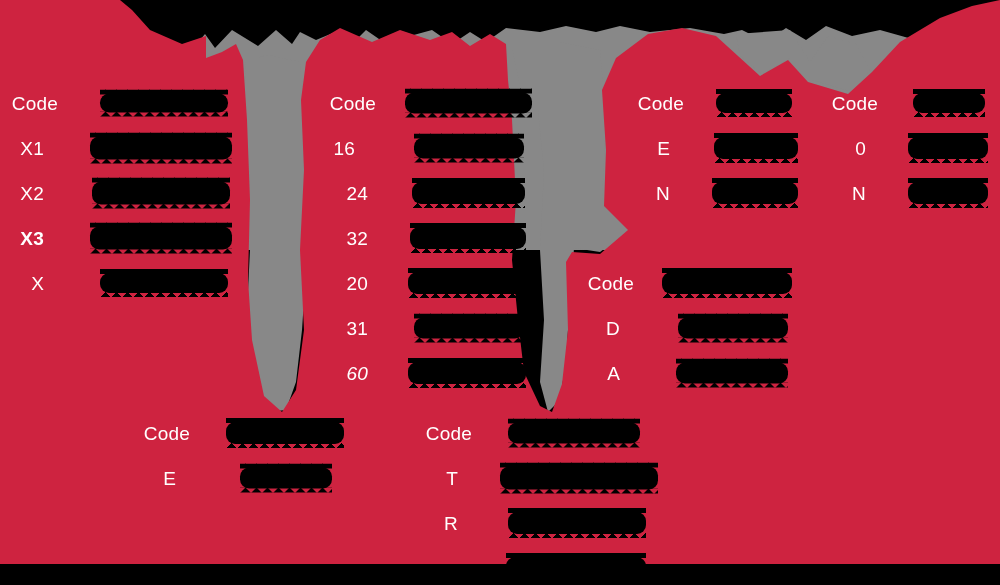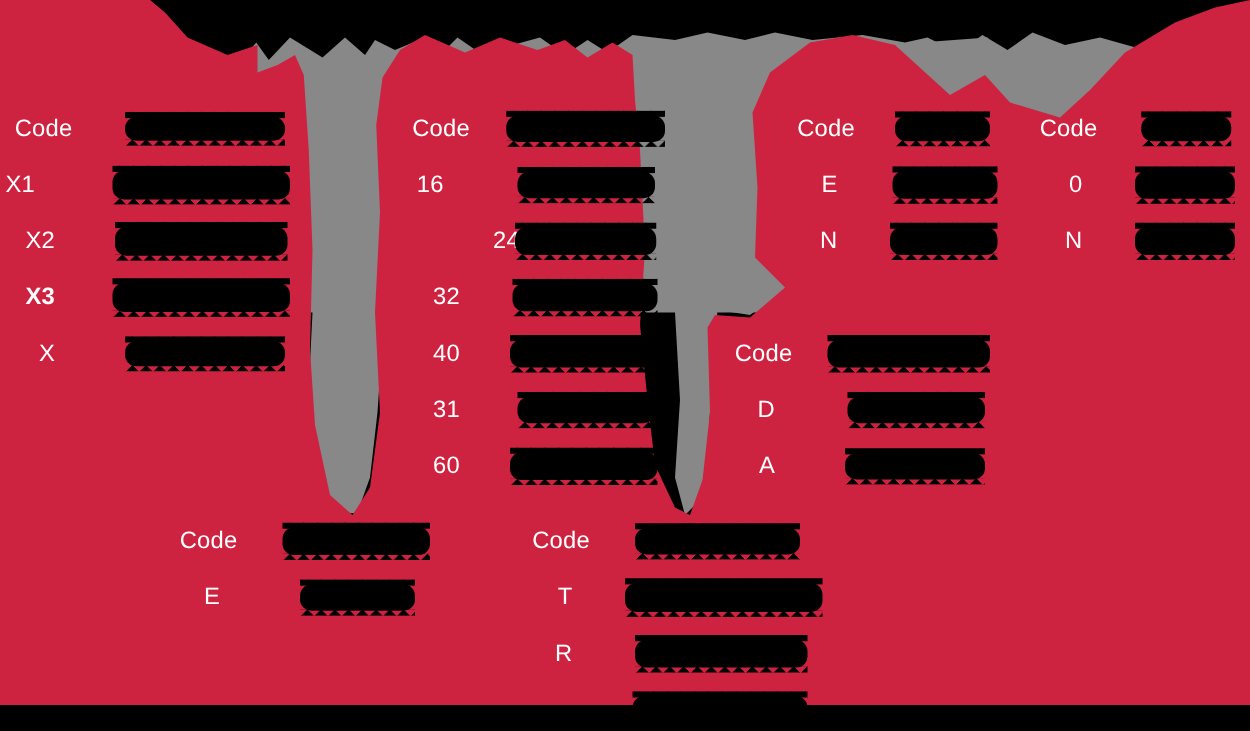--- a/index.html
+++ b/index.html
@@ -87,53 +87,53 @@
       L 552,412 L 562,384 L 568,330 L 566,262 L 572,252 L 600,254
       L 628,230 L 604,206 L 606,150 L 602,90 L 616,58 L 648,34
       L 682,28 L 716,36 L 738,56 L 760,76 L 788,60 L 808,82 L 848,94
       L 872,72 L 900,42 L 940,18 L 972,6 L 1000,0 L 1000,585 L 0,585 Z"></path>
   </svg>
 
   <div>
     <span class="lbl r" style="left:58px;  top:103px;">Code</span>
     <div class="bar" style="left:100px; top:103px; width:128px; height:19px;"></div>
 
-    <span class="lbl r" style="left:28px;  top:148px;">X1</span>
+    <span class="lbl r" style="left:44px;  top:148px;">X1</span>
     <div class="bar" style="left:90px;  top:148px; width:142px; height:23px;"></div>
 
     <span class="lbl r" style="left:44px;  top:193px;">X2</span>
     <div class="bar" style="left:92px;  top:193px; width:138px; height:23px;"></div>
 
     <span class="lbl r" style="left:44px;  top:238px;font-weight:bold;">X3</span>
     <div class="bar" style="left:90px;  top:238px; width:142px; height:23px;"></div>
 
     <span class="lbl r" style="left:44px;  top:283px;">X</span>
     <div class="bar" style="left:100px; top:283px; width:128px; height:20px;"></div>
   </div>
 
   <div>
     <span class="lbl r" style="left:376px; top:103px;">Code</span>
     <div class="bar" style="left:405px; top:103px; width:127px; height:21px;"></div>
 
     <span class="lbl r" style="left:355px; top:148px;">16</span>
     <div class="bar" style="left:414px; top:148px; width:110px; height:21px;"></div>
 
-    <span class="lbl r" style="left:368px; top:193px;margin-left:48px;">24</span>
+    <span class="lbl r" style="left:368px; top:193px;">24</span>
     <div class="bar" style="left:412px; top:193px; width:113px; height:22px;"></div>
 
     <span class="lbl r" style="left:368px; top:238px;text-align:center;">32</span>
     <div class="bar" style="left:410px; top:238px; width:116px; height:22px;"></div>
 
-    <span class="lbl r" style="left:368px; top:283px;">40</span>
+    <span class="lbl r" style="left:368px; top:283px;">20</span>
     <div class="bar" style="left:408px; top:283px; width:118px; height:22px;"></div>
 
     <span class="lbl r" style="left:368px; top:328px;">31</span>
     <div class="bar" style="left:414px; top:328px; width:110px; height:21px;"></div>
 
-    <span class="lbl r" style="left:368px; top:373px;">60</span>
+    <span class="lbl r" style="left:368px; top:373px;font-style:italic;">60</span>
     <div class="bar" style="left:408px; top:373px; width:118px; height:22px;"></div>
   </div>
 
   <div>
     <span class="lbl r" style="left:684px; top:103px;">Code</span>
     <div class="bar" style="left:716px; top:103px; width:76px; height:20px;"></div>
 
     <span class="lbl r" style="left:670px; top:148px;">E</span>
     <div class="bar" style="left:714px; top:148px; width:84px; height:22px;"></div>
 

